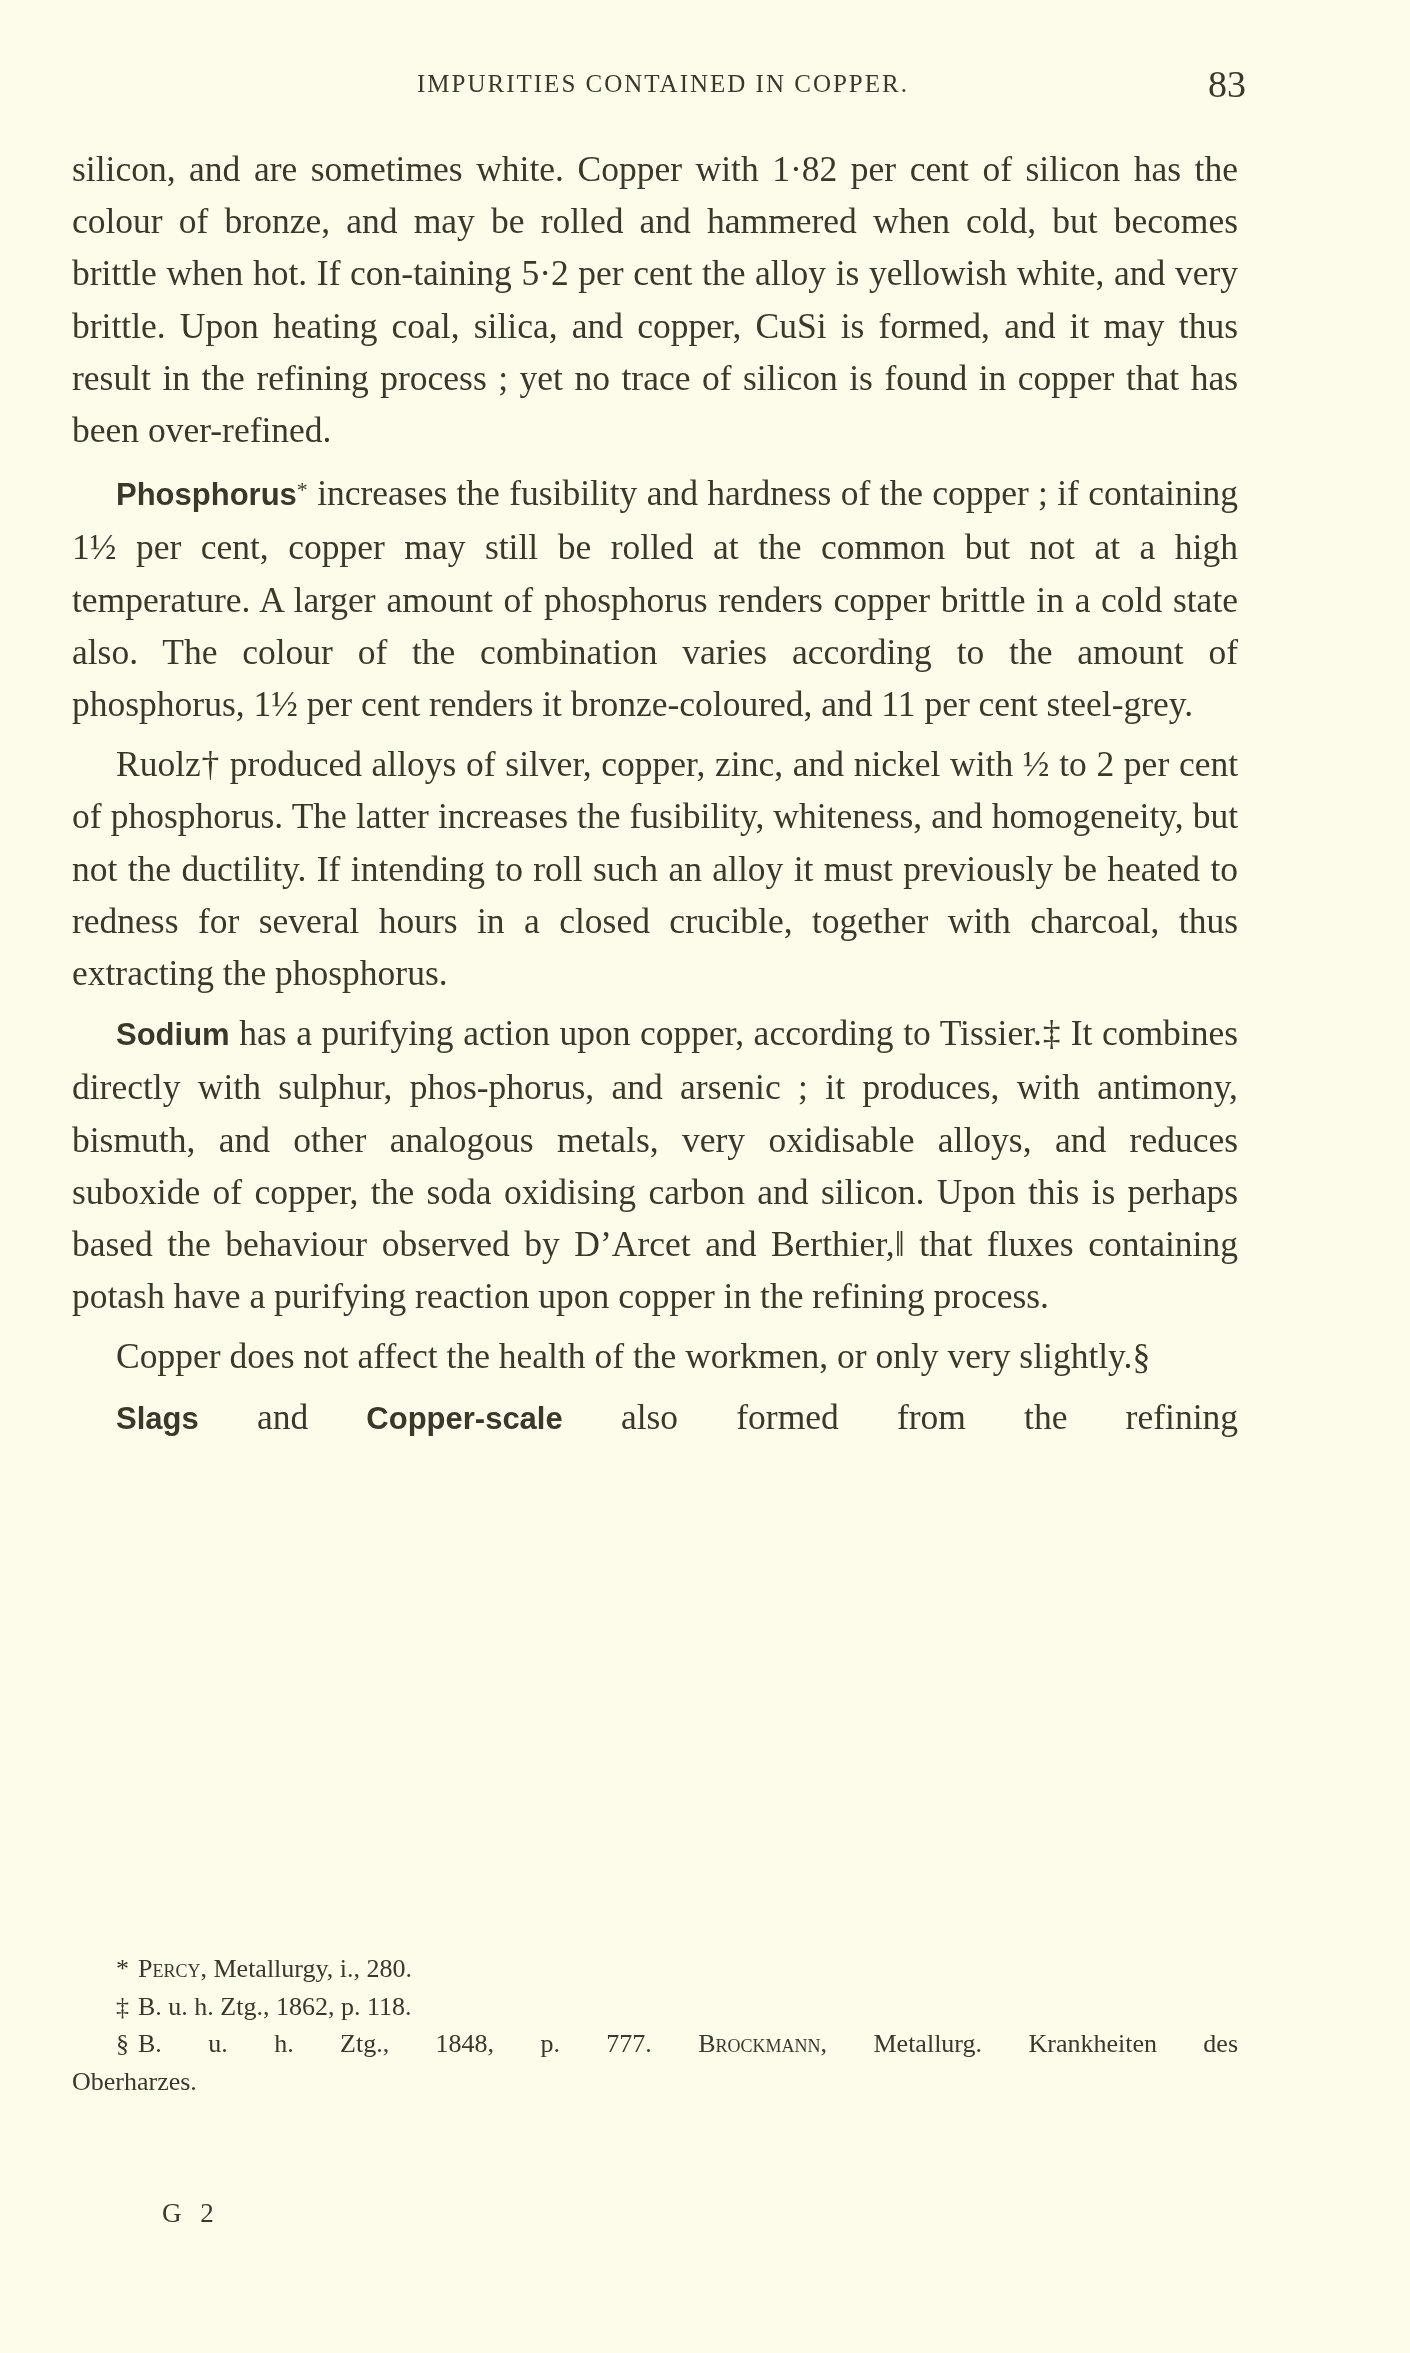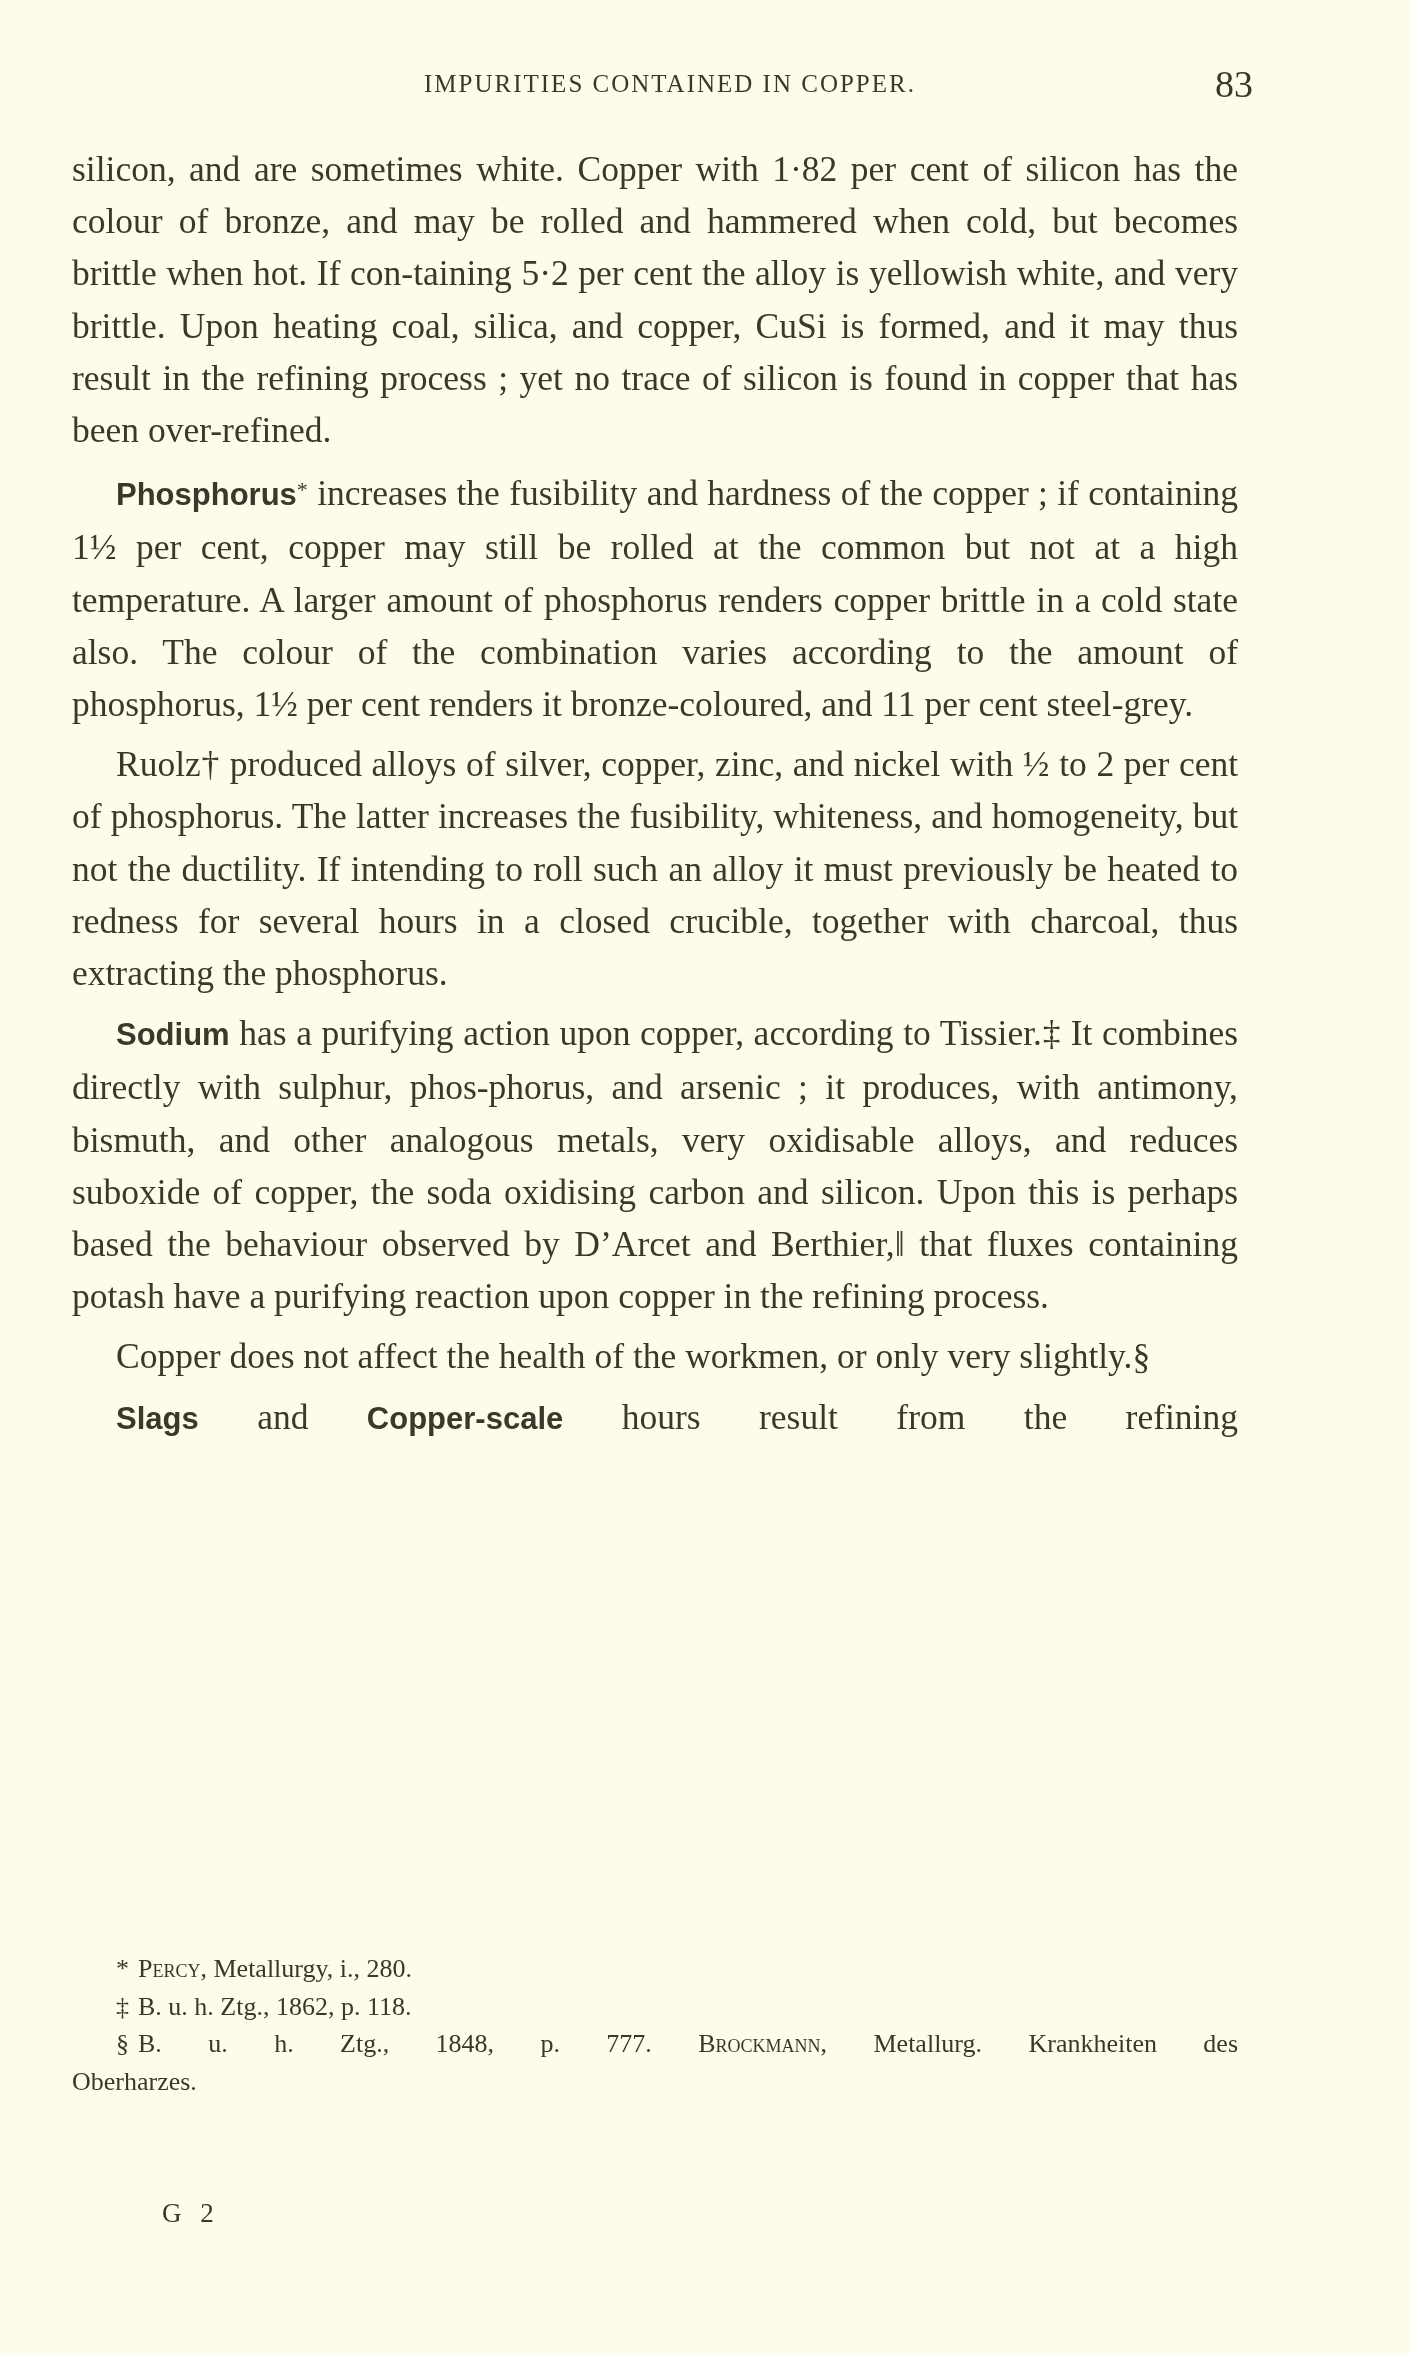--- a/index.html
+++ b/index.html
@@ -5,21 +5,21 @@
   html, body { margin: 0; padding: 0; }
   body {
     width: 1410px; height: 2353px; overflow: hidden;
     background: #fdfceb;
     color: #3b372a;
     font-family: "Liberation Serif", "DejaVu Serif", serif;
     position: relative;
   }
   .page { position: absolute; left: 72px; top: 0; width: 1166px; }
   .running-head {
-    position: absolute; top: 62px; left: 15px; width: 1166px; height: 50px;
+    position: absolute; top: 62px; left: 8px; width: 1166px; height: 50px;
   }
   .running-title {
     position: absolute; left: 0; width: 1166px; text-align: center; top: 8px;
     font-size: 25px; letter-spacing: 2px; text-transform: uppercase;
   }
   .page-number { position: absolute; right: 0; top: 0; font-size: 38px; }
   .body-text {
     position: absolute; top: 143px; left: 0; width: 1166px;
     font-size: 35.5px; line-height: 52.2px; text-align: justify;
   }
@@ -53,21 +53,21 @@
     <p><span>silicon, and are sometimes white.  Copper with 1·82 per cent of silicon has the colour of bronze, and may be rolled and hammered when cold, but becomes brittle when hot.  If con-taining 5·2 per cent the alloy is yellowish white, and very brittle.  Upon heating coal, silica, and copper, CuSi is formed, and it may thus result in the refining process ; yet no trace of silicon is found in copper that has been over-refined.</span></p>
 
     <p class="indent"><span class="bold">Phosphorus</span><span class="sup">*</span><span> increases the fusibility and hardness of the copper ; if containing 1½ per cent, copper may still be rolled at the common but not at a high temperature.  A larger amount of phosphorus renders copper brittle in a cold state also.  The colour of the combination varies according to the amount of phosphorus, 1½ per cent renders it bronze-coloured, and 11 per cent steel-grey.</span></p>
 
     <p class="indent"><span>Ruolz</span><span>†</span><span> produced alloys of silver, copper, zinc, and nickel with ½ to 2 per cent of phosphorus.  The latter increases the fusibility, whiteness, and homogeneity, but not the ductility.  If intending to roll such an alloy it must previously be heated to redness for several hours in a closed crucible, together with charcoal, thus extracting the phosphorus.</span></p>
 
     <p class="indent"><span class="bold">Sodium</span><span> has a purifying action upon copper, according to Tissier.</span><span>‡</span><span>  It combines directly with sulphur, phos-phorus, and arsenic ; it produces, with antimony, bismuth, and other analogous metals, very oxidisable alloys, and reduces suboxide of copper, the soda oxidising carbon and silicon.  Upon this is perhaps based the behaviour observed by D’Arcet and Berthier,</span><span>‖</span><span> that fluxes containing potash have a purifying reaction upon copper in the refining process.</span></p>
 
     <p class="indent"><span>Copper does not affect the health of the workmen, or only very slightly.</span><span>§</span></p>
 
-    <p class="indent" style="text-align-last: justify;"><span class="bold">Slags</span><span> and </span><span class="bold">Copper-scale</span><span> hours result from the refining</span></p>
+    <p class="indent" style="text-align-last: justify;"><span class="bold">Slags</span><span> and </span><span class="bold">Copper-scale</span><span> also formed from the refining</span></p>
   </div>
 
   <div class="footnotes">
     <p><span class="fn-marker">*</span><span class="sc">Percy</span><span>, Metallurgy, i., 280.</span></p>
     <p><span class="fn-marker">‡</span><span>B. u. h. Ztg., 1862, p. 118.</span></p>
     <p style="text-align: justify; text-align-last: justify;"><span class="fn-marker">§</span><span>B. u. h. Ztg., 1848, p. 777.  </span><span class="sc">Brockmann</span><span>, Metallurg. Krankheiten des</span></p>
     <p class="wrap">Oberharzes.</p>
   </div>
 
   <div class="signature">G 2</div>

